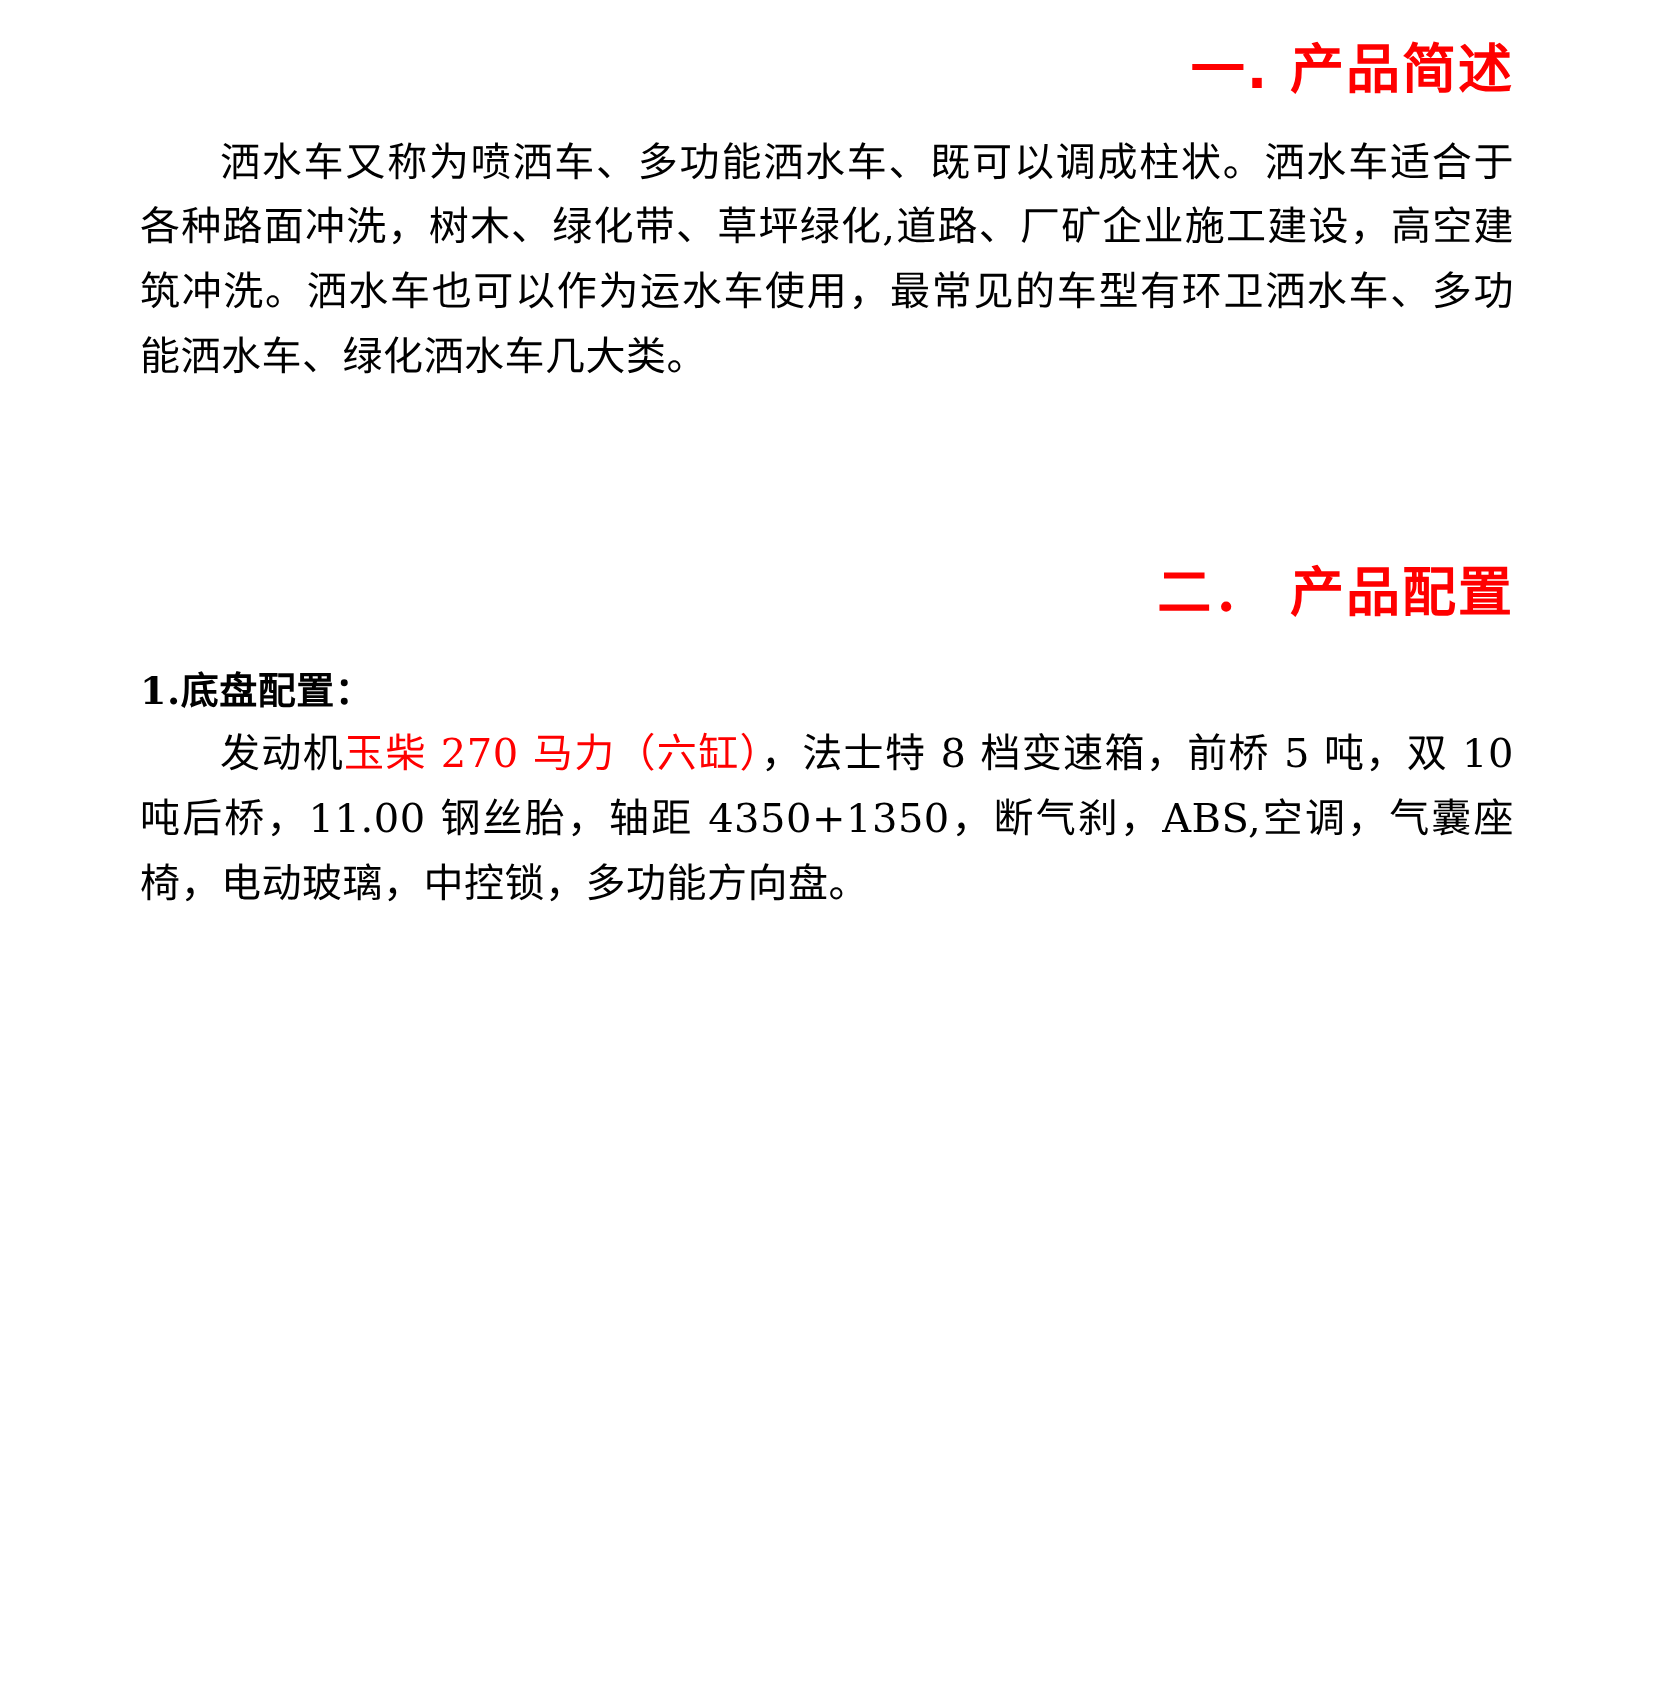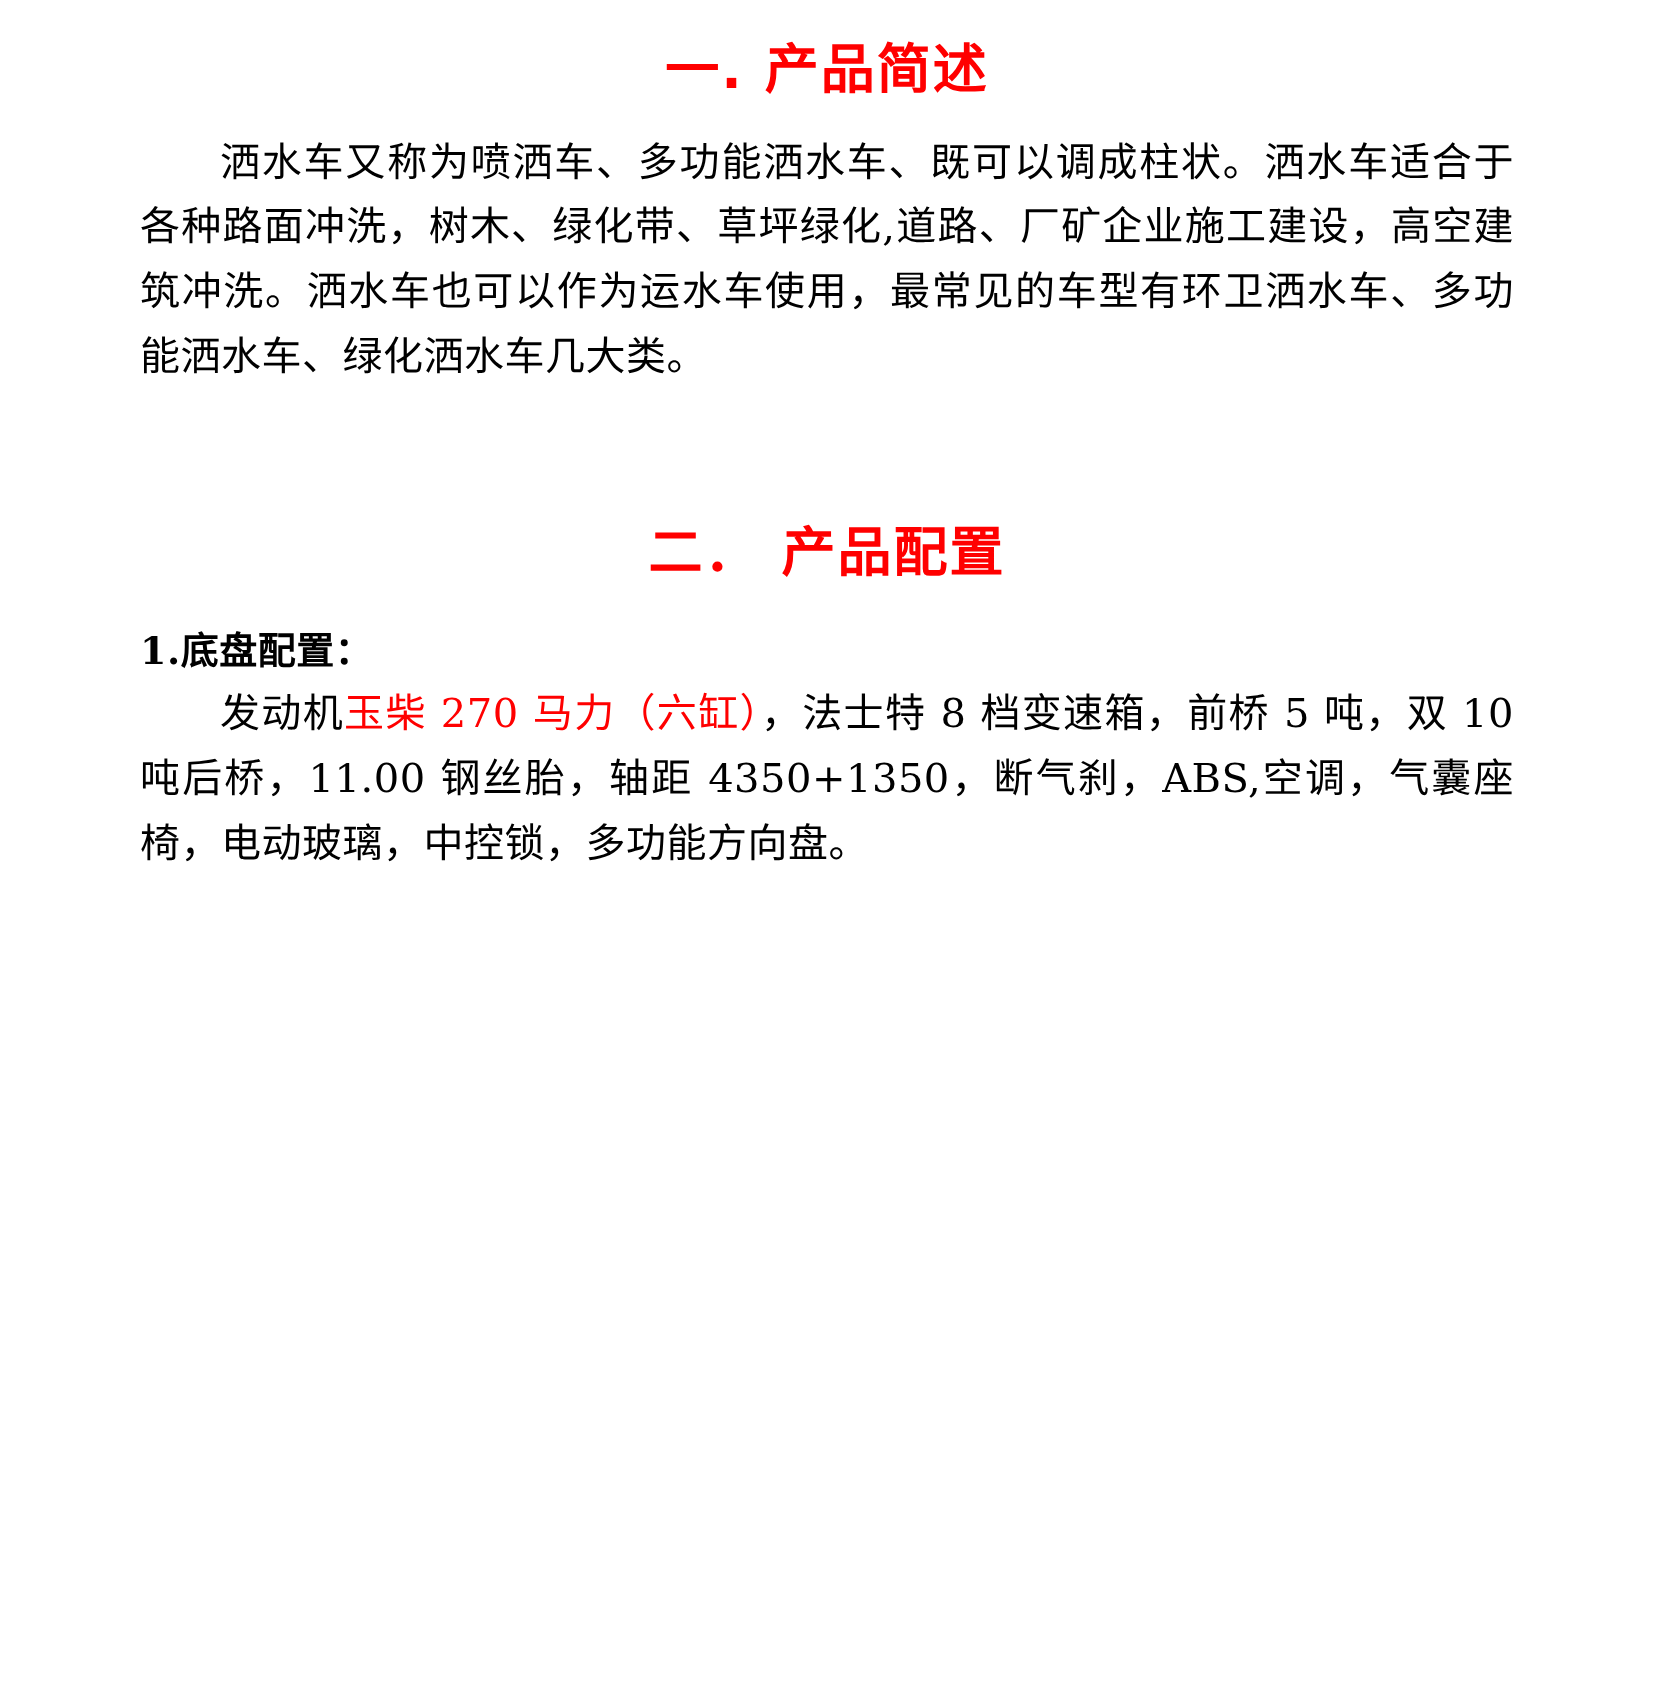--- a/index.html
+++ b/index.html
@@ -16,31 +16,31 @@
     -webkit-font-smoothing: antialiased;
   }
   .page {
     width: 1654px;
     min-height: 1697px;
     box-sizing: border-box;
     padding: 22px 140px 40px 140px;
     position: relative;
   }
   .section-heading {
-    text-align: center;
+    text-align: right;
     color: #ff0000;
     font-weight: bold;
     font-size: 54px;
     letter-spacing: 2px;
     line-height: 1.25;
     margin: 14px 0 26px 0;
     font-family: "DejaVu Sans", "Liberation Sans", sans-serif;
   }
   .section-heading.second {
-    margin-top: 56px;
+    margin-top: 96px;
     margin-bottom: 34px;
   }
   p.body-text {
     font-size: 40px;
     line-height: 1.62;
     margin: 0 0 4px 0;
     text-align: justify;
     text-justify: inter-ideograph;
     text-indent: 2em;
     letter-spacing: 0.5px;

